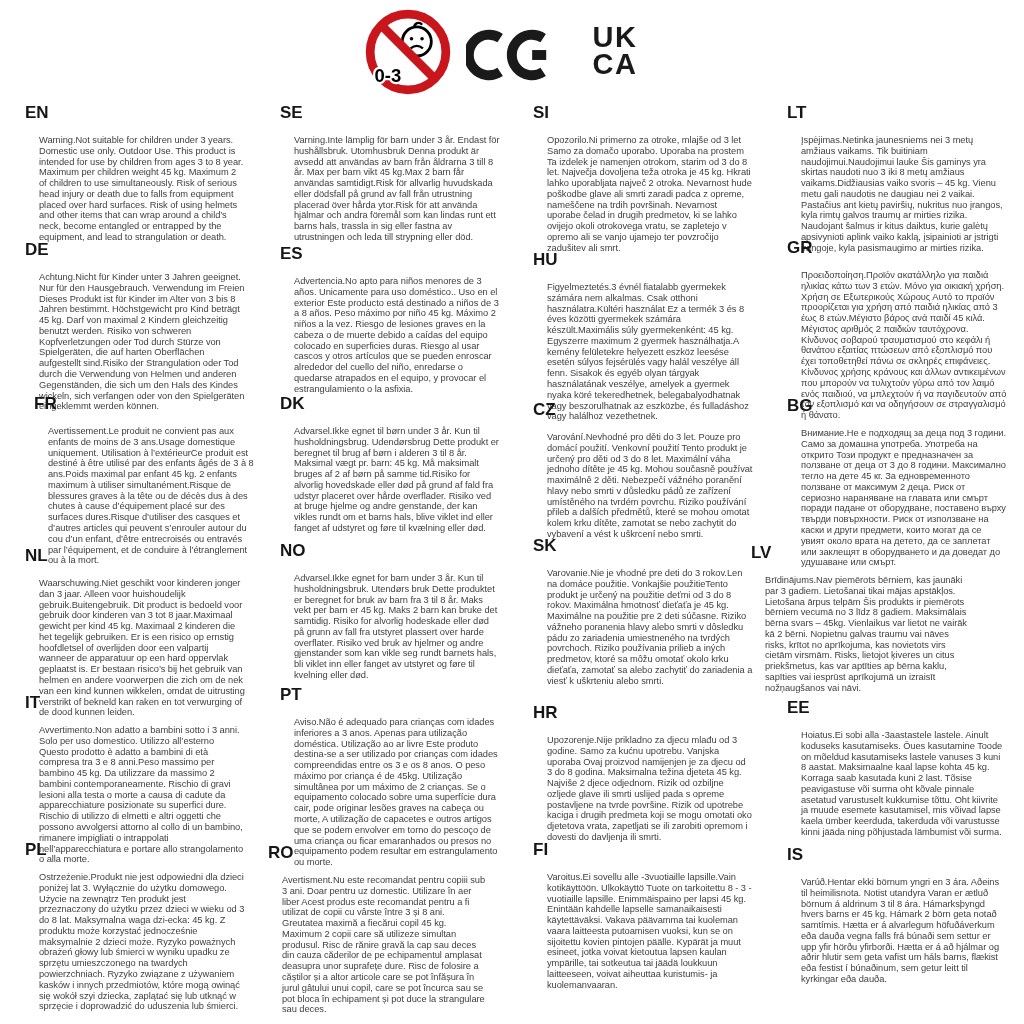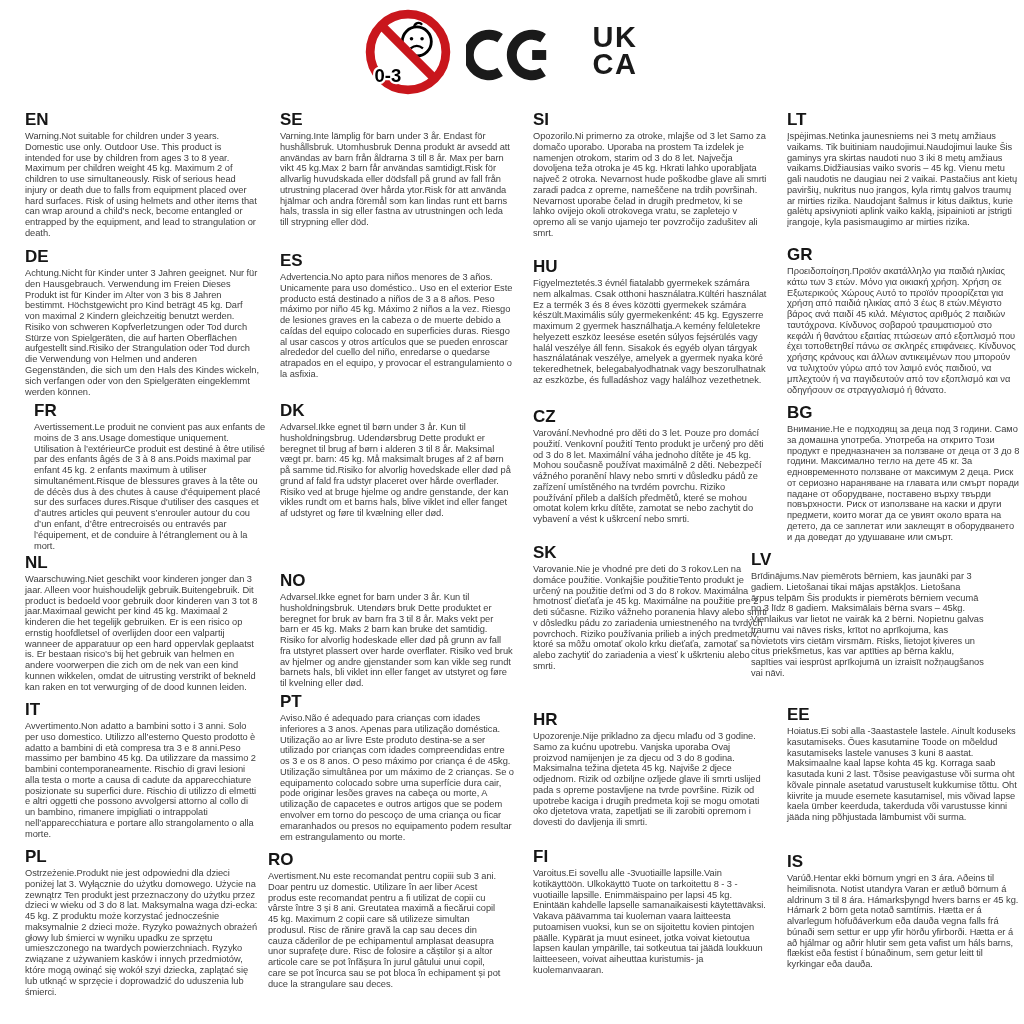--- a/index.html
+++ b/index.html
@@ -8,29 +8,29 @@
   
   .badge{position:absolute;text-align:center;}
   #age-sign{left:364px;top:8px;width:88px;height:88px;}
   #ce-sign{left:466px;top:28px;width:86px;height:54px;}
   #ukca-sign{left:583px;top:24px;width:64px;height:64px;
              font-weight:700;font-size:29px;line-height:0.92;letter-spacing:1.5px;
              color:#1a1a1a;font-family:"Liberation Sans",sans-serif;}
   #ukca-sign div{font-weight:700;}
   
   .sec{position:absolute;width:234px;}
-  .sec h3{margin:11px 0 3px 0;font-size:17px;line-height:1;font-weight:700;color:#161616;}
-  .sec p{margin:0;font-size:9.3px;line-height:1.16;color:#3e3e3e;letter-spacing:-0.05px;}
+  .sec h3{margin:4px 0 3px 0;font-size:17px;line-height:1;font-weight:700;color:#161616;}
+  .sec p{margin:14px;font-size:9.3px;line-height:1.16;color:#3e3e3e;letter-spacing:-0.05px;}
   
   #sec-en{left:25px;top:100px}  #sec-de{left:25px;top:237px}
   #sec-fr{left:34px;top:391px}  #sec-nl{left:25px;top:543px}
   #sec-it{left:25px;top:690px}  #sec-pl{left:25px;top:837px}
   
   #sec-se{left:280px;top:100px} #sec-es{left:280px;top:241px}
-  #sec-dk{left:280px;top:391px} #sec-no{left:280px;top:561px}
+  #sec-dk{left:280px;top:391px} #sec-no{left:280px;top:538px}
   #sec-pt{left:280px;top:682px} #sec-ro{left:268px;top:840px}
   
   #sec-si{left:533px;top:100px} #sec-hu{left:533px;top:247px}
   #sec-cz{left:533px;top:397px} #sec-sk{left:533px;top:533px}
   #sec-hr{left:533px;top:700px} #sec-fi{left:533px;top:837px}
   
   #sec-lt{left:787px;top:100px} #sec-gr{left:787px;top:235px}
   #sec-bg{left:787px;top:393px} #sec-lv{left:751px;top:540px}
   #sec-ee{left:787px;top:695px} #sec-is{left:787px;top:842px}
 </style>

